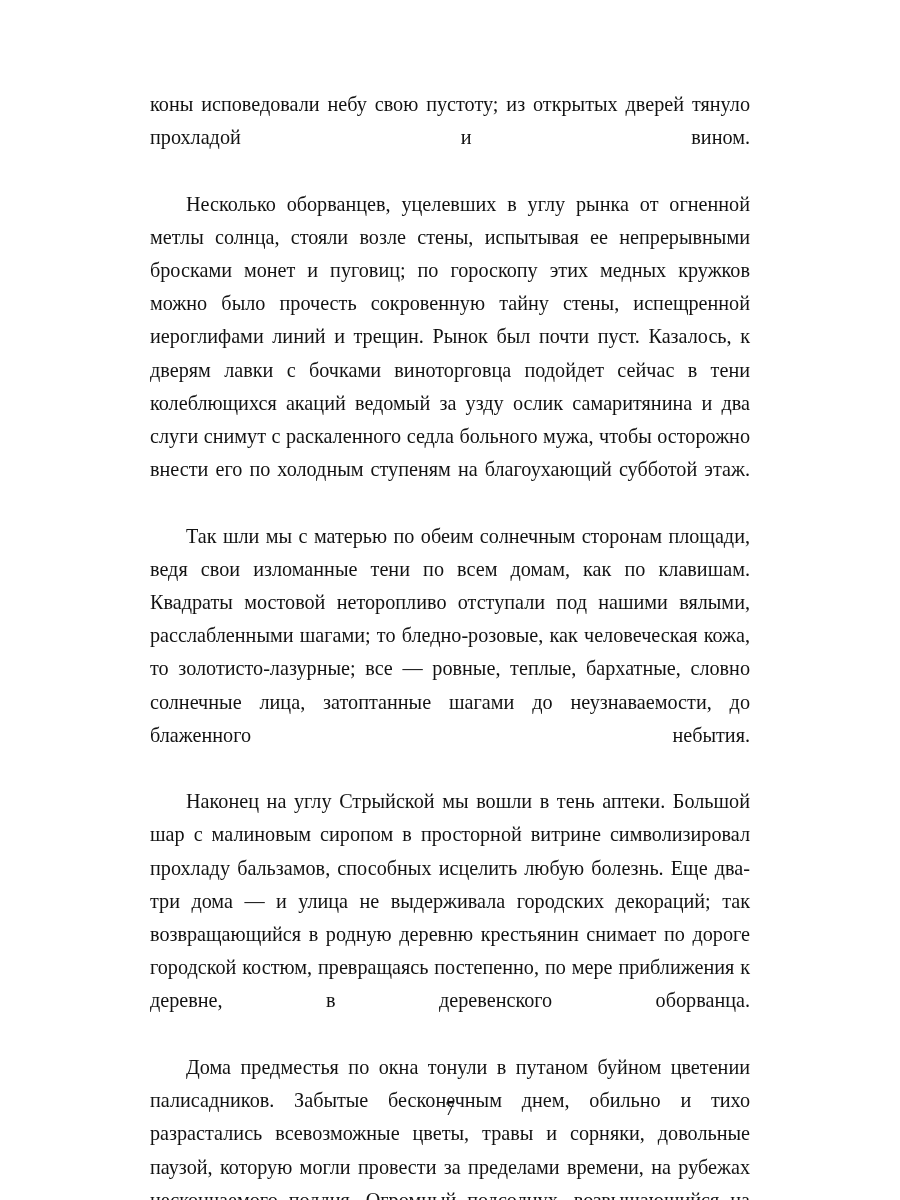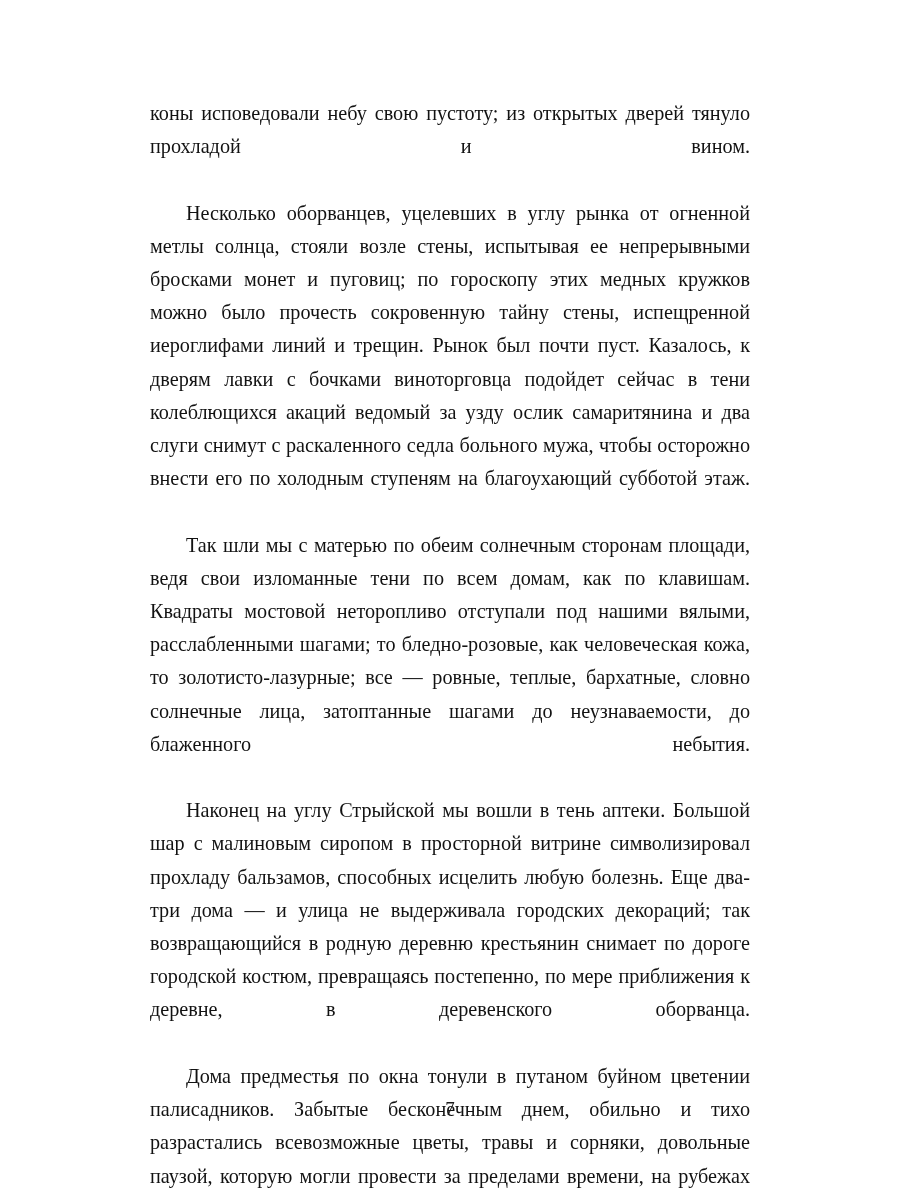--- a/index.html
+++ b/index.html
@@ -36,21 +36,20 @@
 
   .para {
     margin: 0;
     padding: 0;
     text-indent: 36px;
     text-align: justify;
   }
 
   .para.continuation {
     text-indent: 0;
-    margin-top: 9px;
   }
 
   
   .para::after {
     content: "";
     display: inline-block;
     width: 100%;
   }
 
   .page-number {

